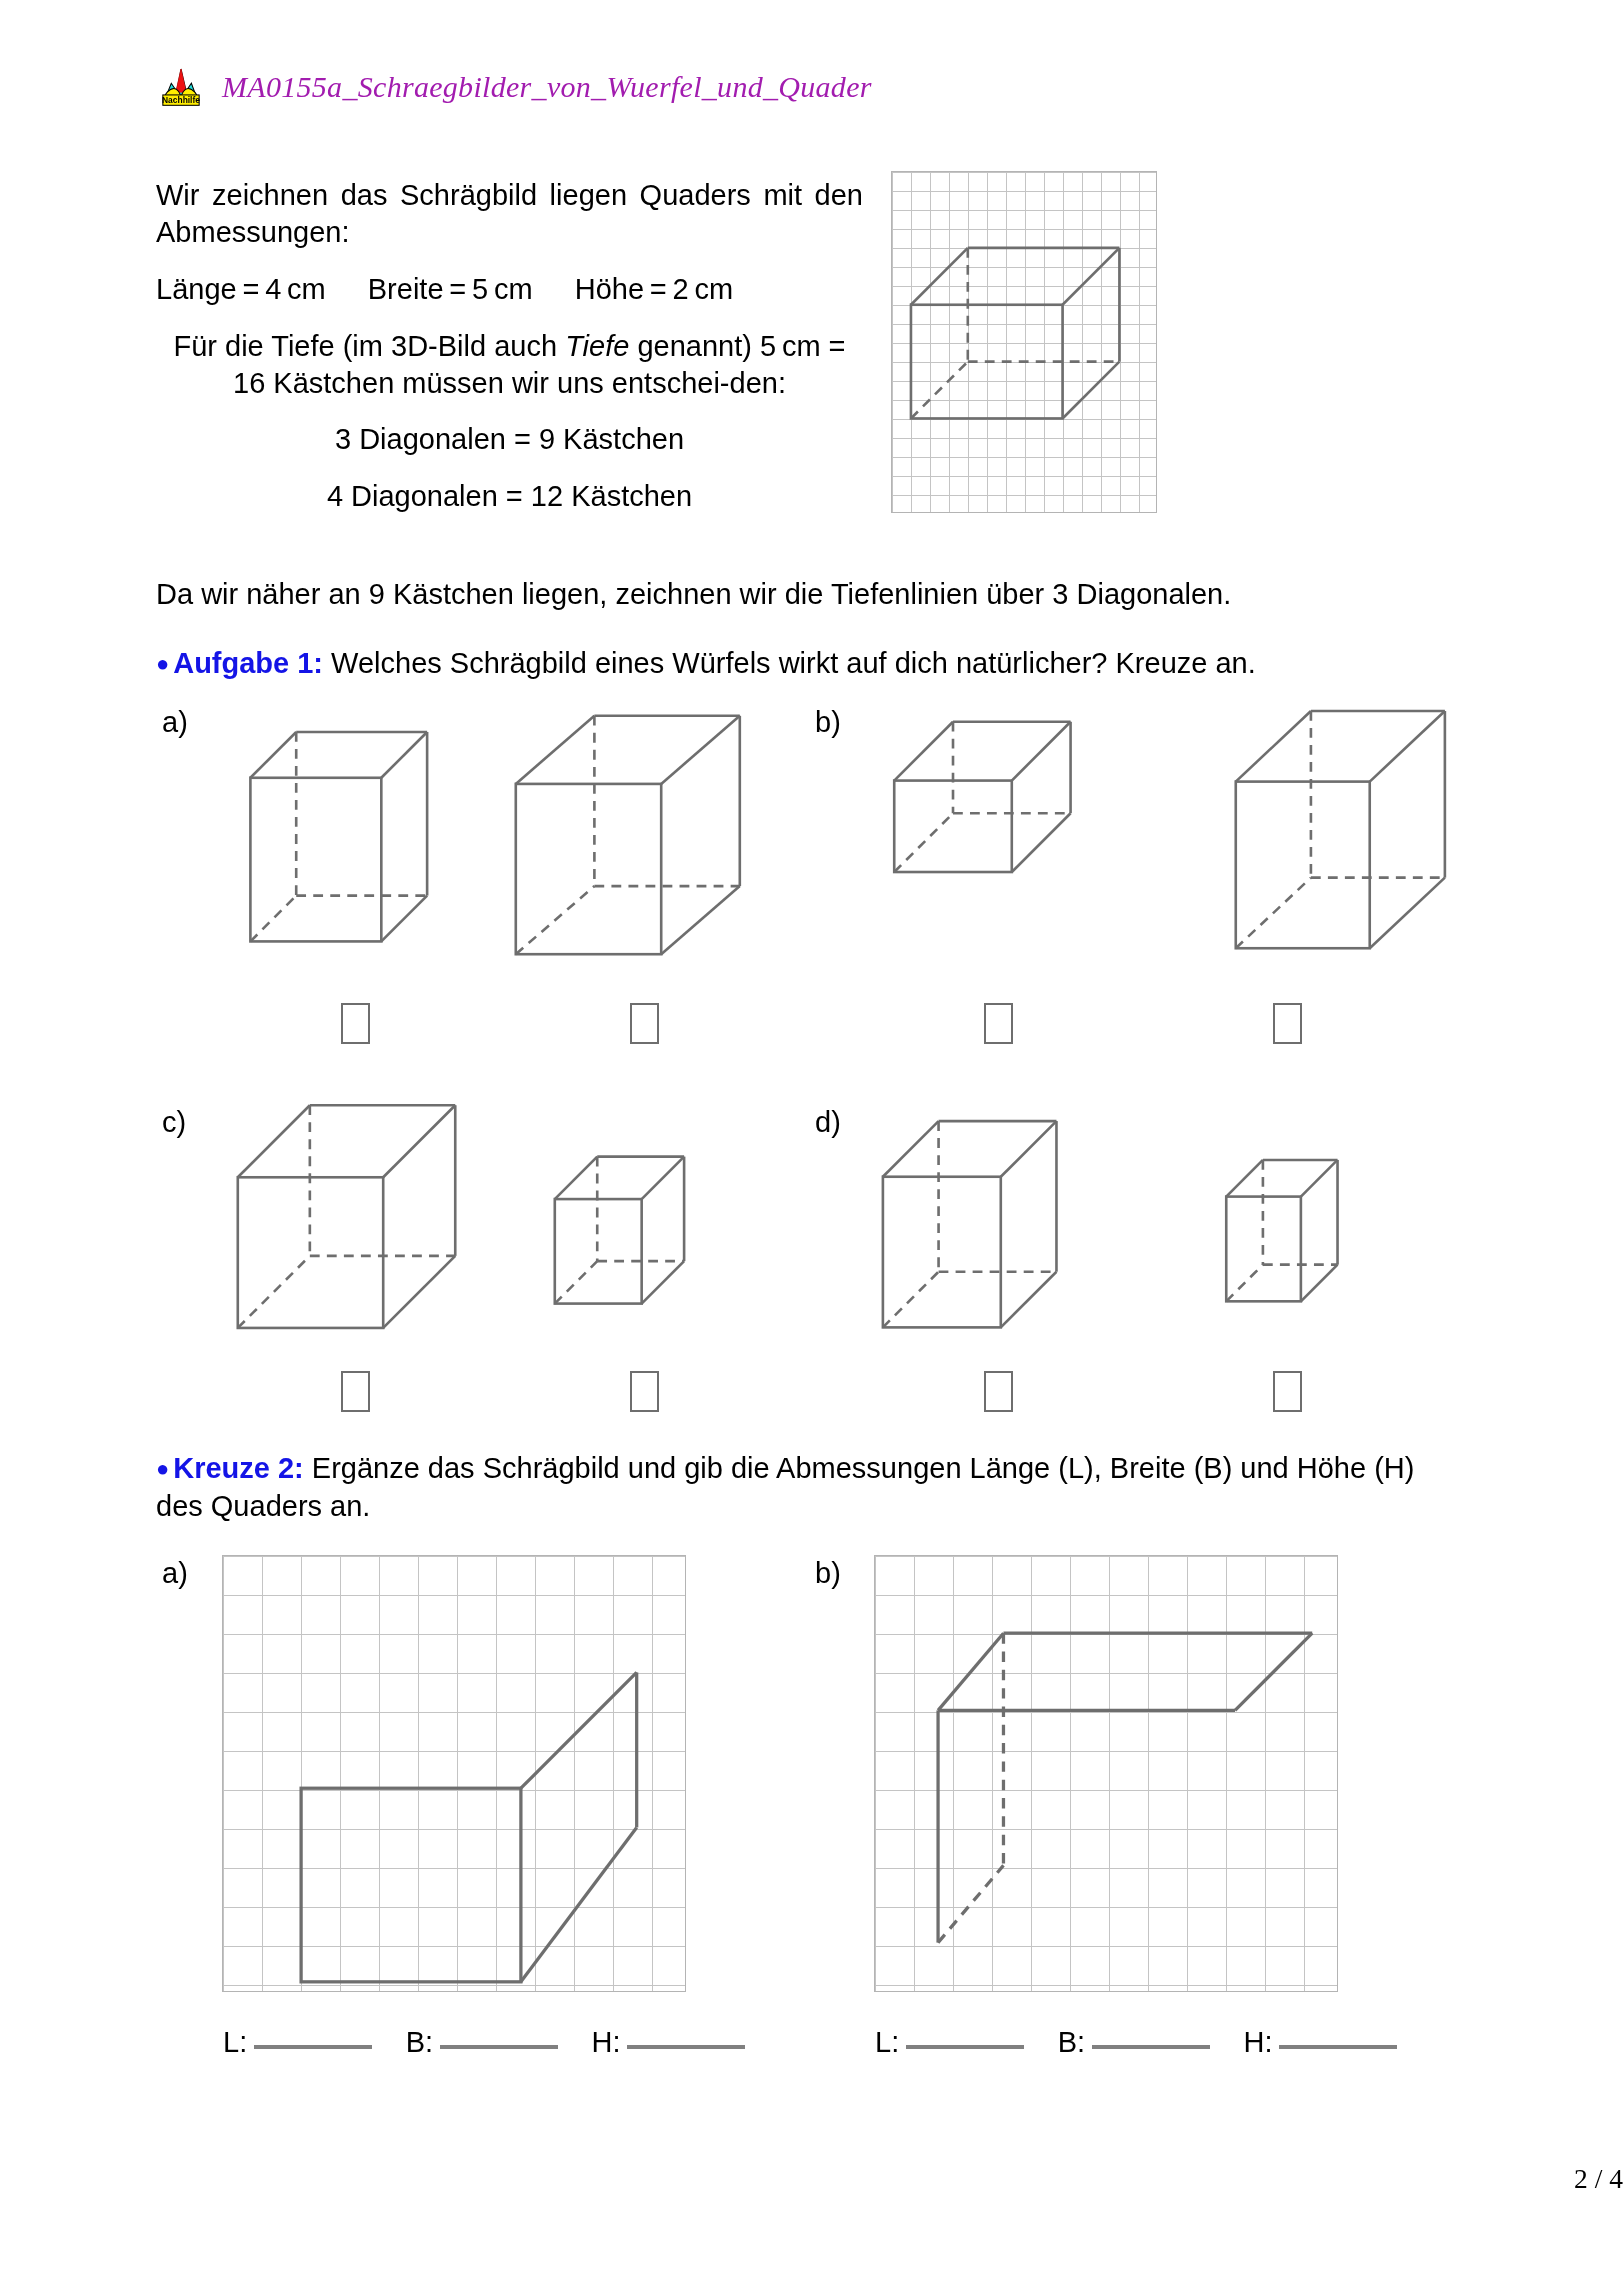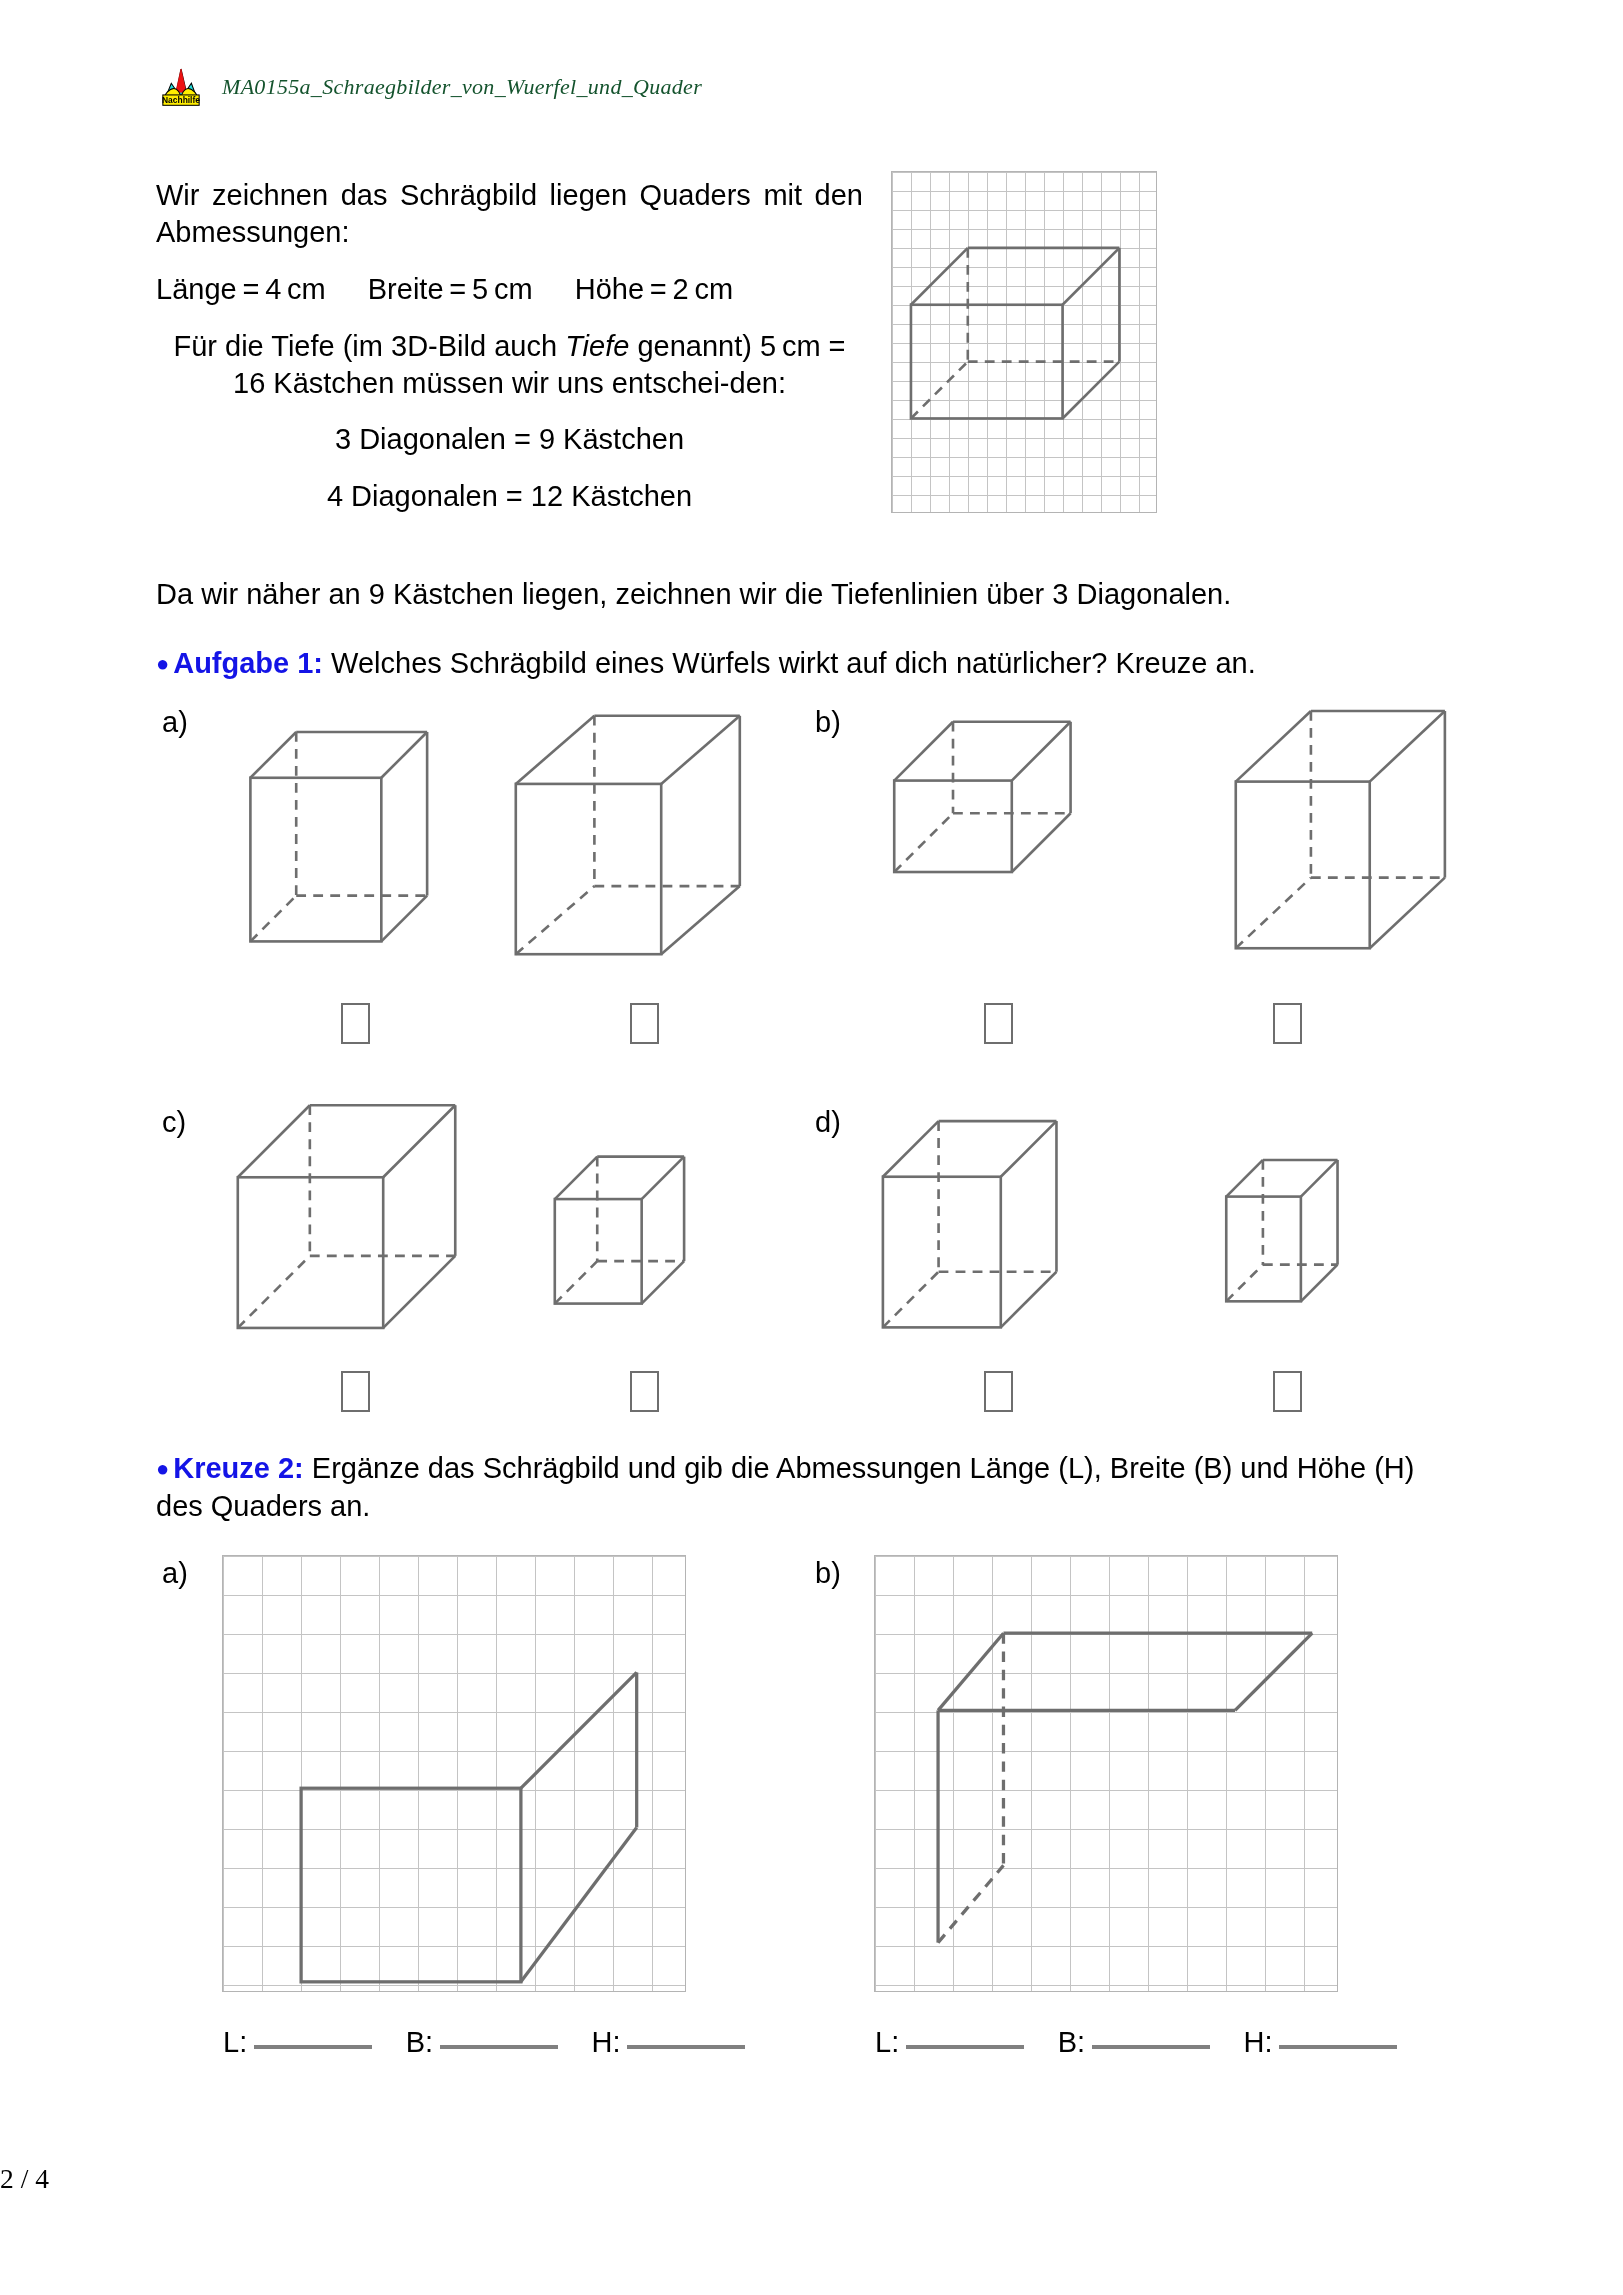--- a/index.html
+++ b/index.html
@@ -26,22 +26,22 @@
   }
   .logo {
     width: 48px;
     height: 43px;
     position: relative;
     flex: 0 0 auto;
   }
   .doc-title {
     font-family: "Liberation Serif", serif;
     font-style: italic;
-    font-size: 22px;
-    color: #14532d;
+    font-size: 30px;
+    color: #a21caf;
     white-space: nowrap;
     letter-spacing: 0.3px;
   }
 
   
   .intro {
     position: absolute;
     left: 156px;
     top: 177px;
     width: 707px;
@@ -137,21 +137,21 @@
     top: -2.6px;
   }
   .answer-row .blank:last-child { margin-right: 0; }
 
   
   .footer {
     position: absolute;
     left: 0;
     top: 2163px;
     width: 1623px;
-    text-align: left;
+    text-align: right;
     font-family: "Liberation Serif", serif;
     font-size: 27.5px;
     color: #000000;
   }
 
   svg { display: block; }
 </style>
 </head>
 <body>
 

